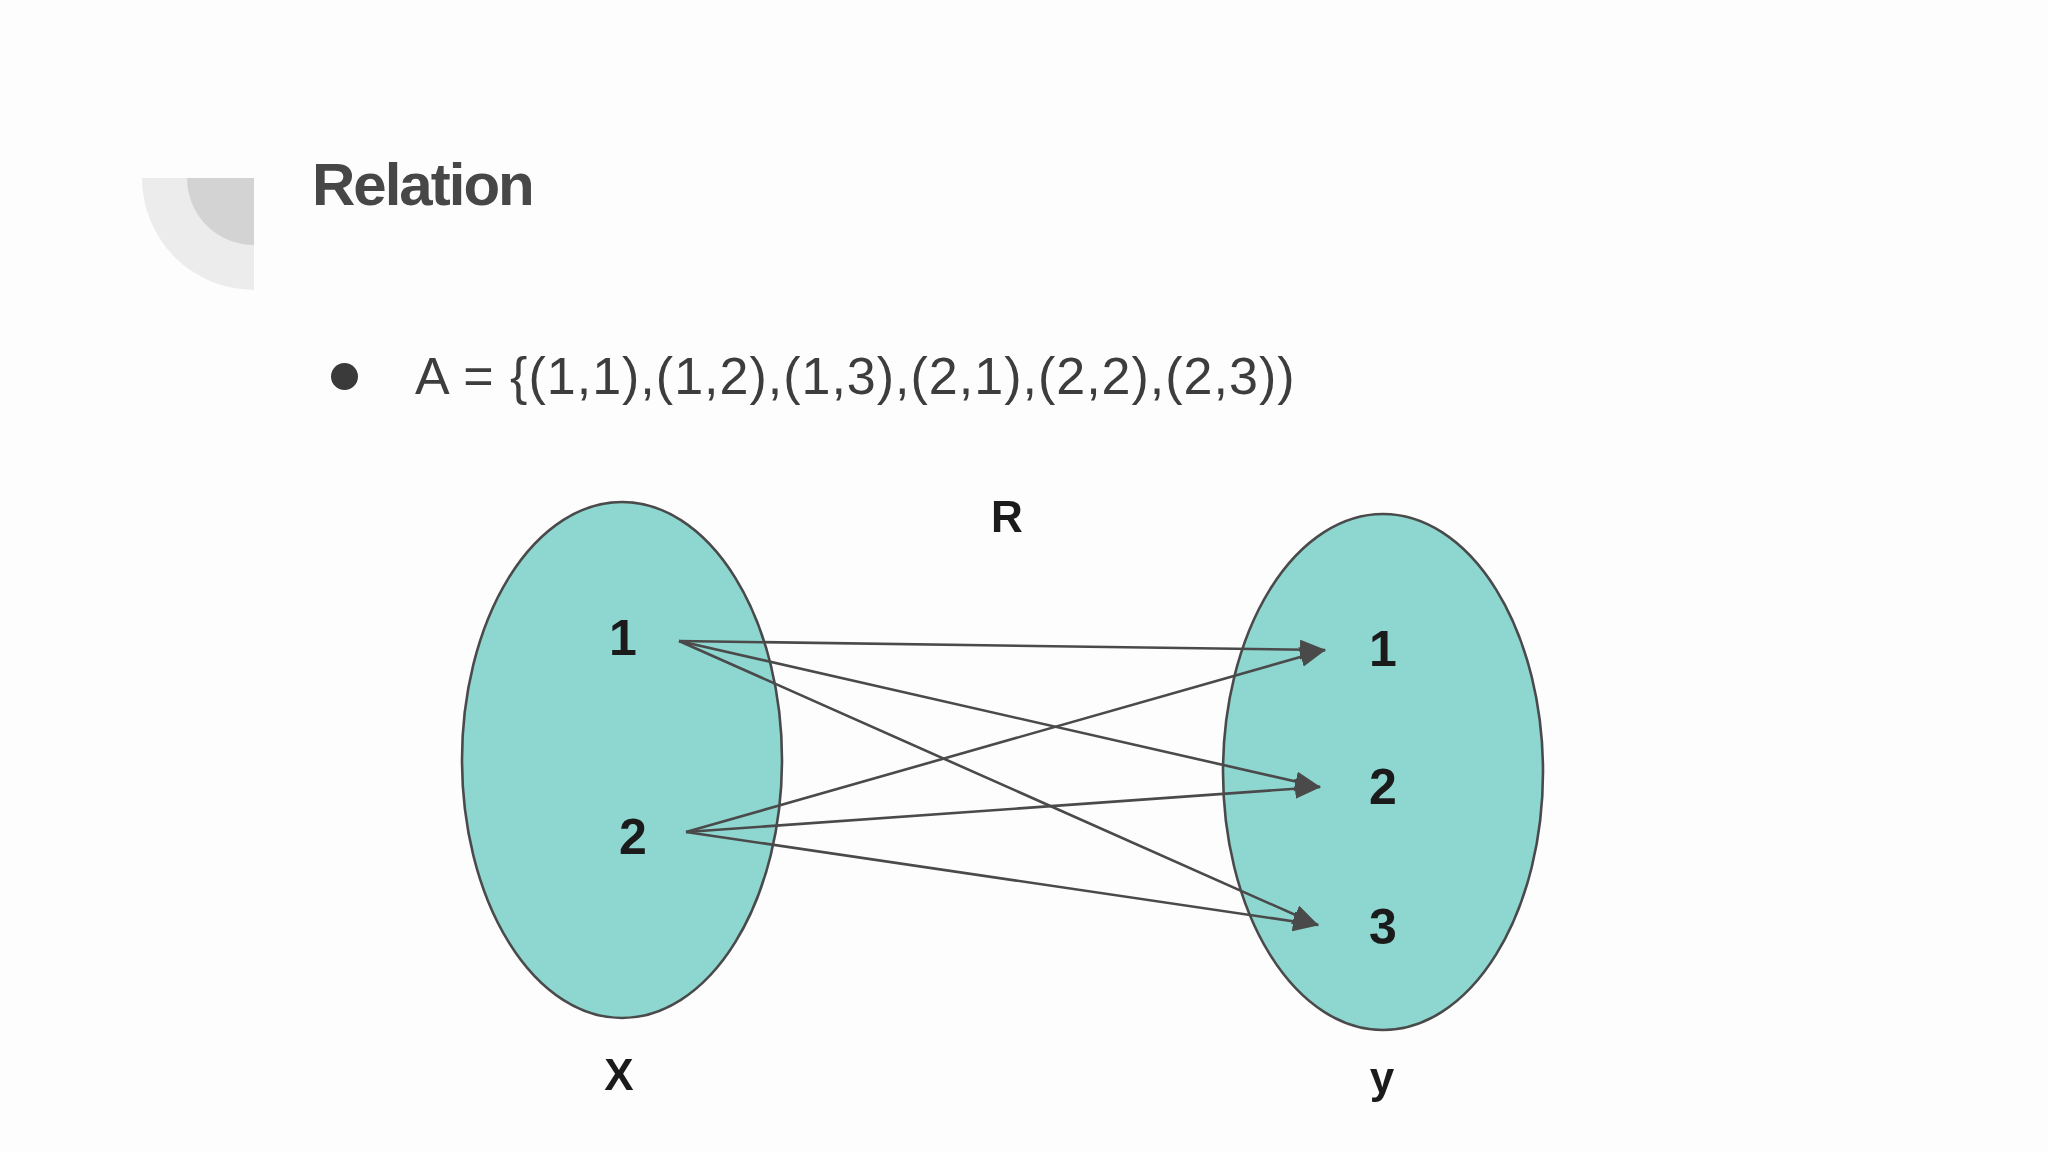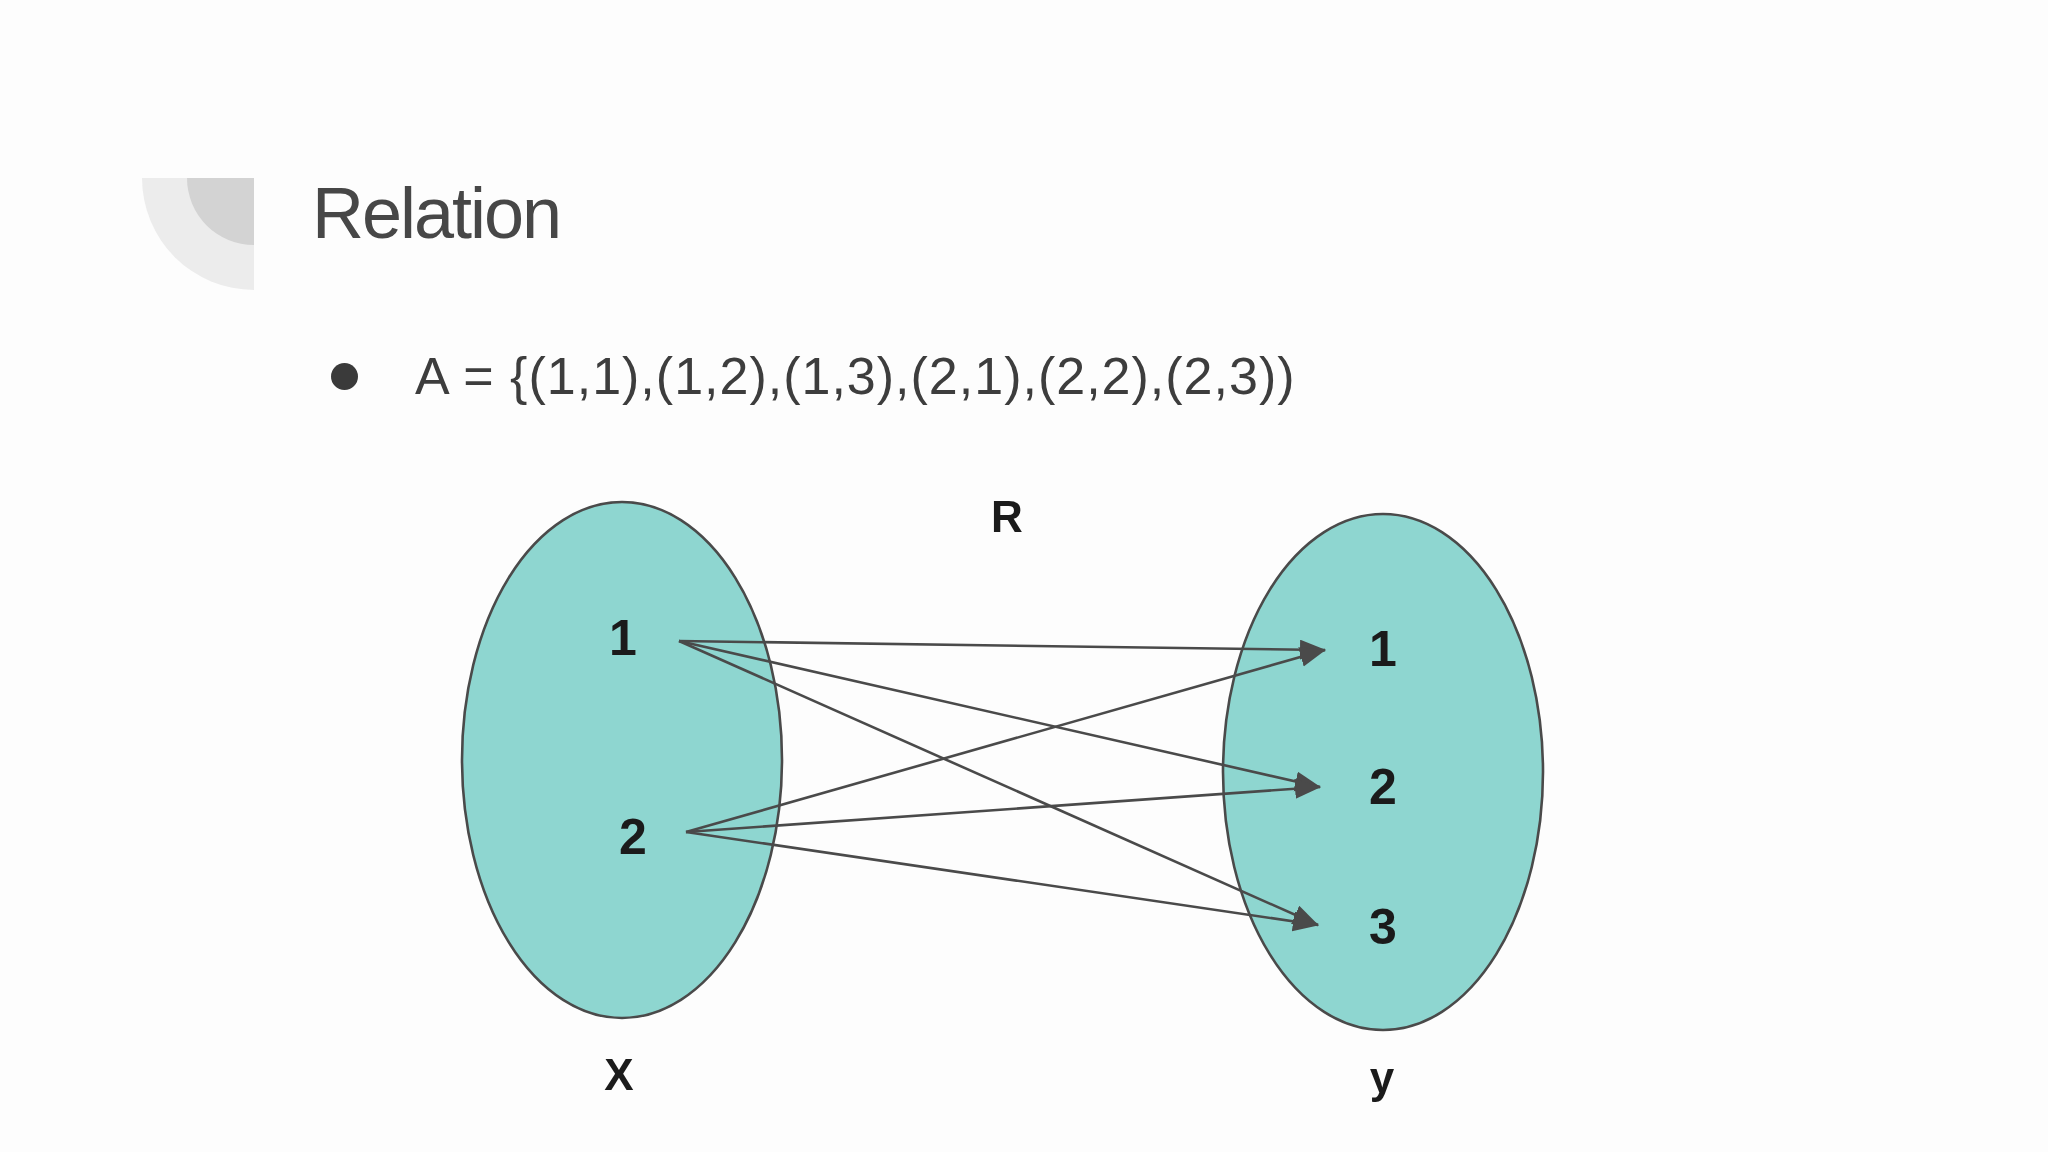--- a/index.html
+++ b/index.html
@@ -10,22 +10,22 @@
   }
   .corner-outer{
     position:absolute;left:142px;top:178px;width:112px;height:112px;
     background:var(--corner-outer,#ECECEC);border-bottom-left-radius:100%;
   }
   .corner-inner{
     position:absolute;left:187px;top:178px;width:67px;height:67px;
     background:var(--corner-inner,#D3D3D3);border-bottom-left-radius:100%;
   }
   .title{
-    position:absolute;left:312px;top:172px;
-    font-size:72px;font-weight:400;letter-spacing:-2px;
+    position:absolute;left:312px;top:150px;
+    font-size:60px;font-weight:700;letter-spacing:-2px;
     color:var(--title,#474747);
   }
   .bullet-dot{
     position:absolute;left:331px;top:363px;width:27px;height:27px;
     border-radius:50%;background:var(--bullet,#3A3A3A);
   }
   .bullet-text{
     position:absolute;left:415px;top:346px;
     font-size:52px;font-weight:400;letter-spacing:1px;
     color:var(--text,#3D3D3D);white-space:nowrap;

